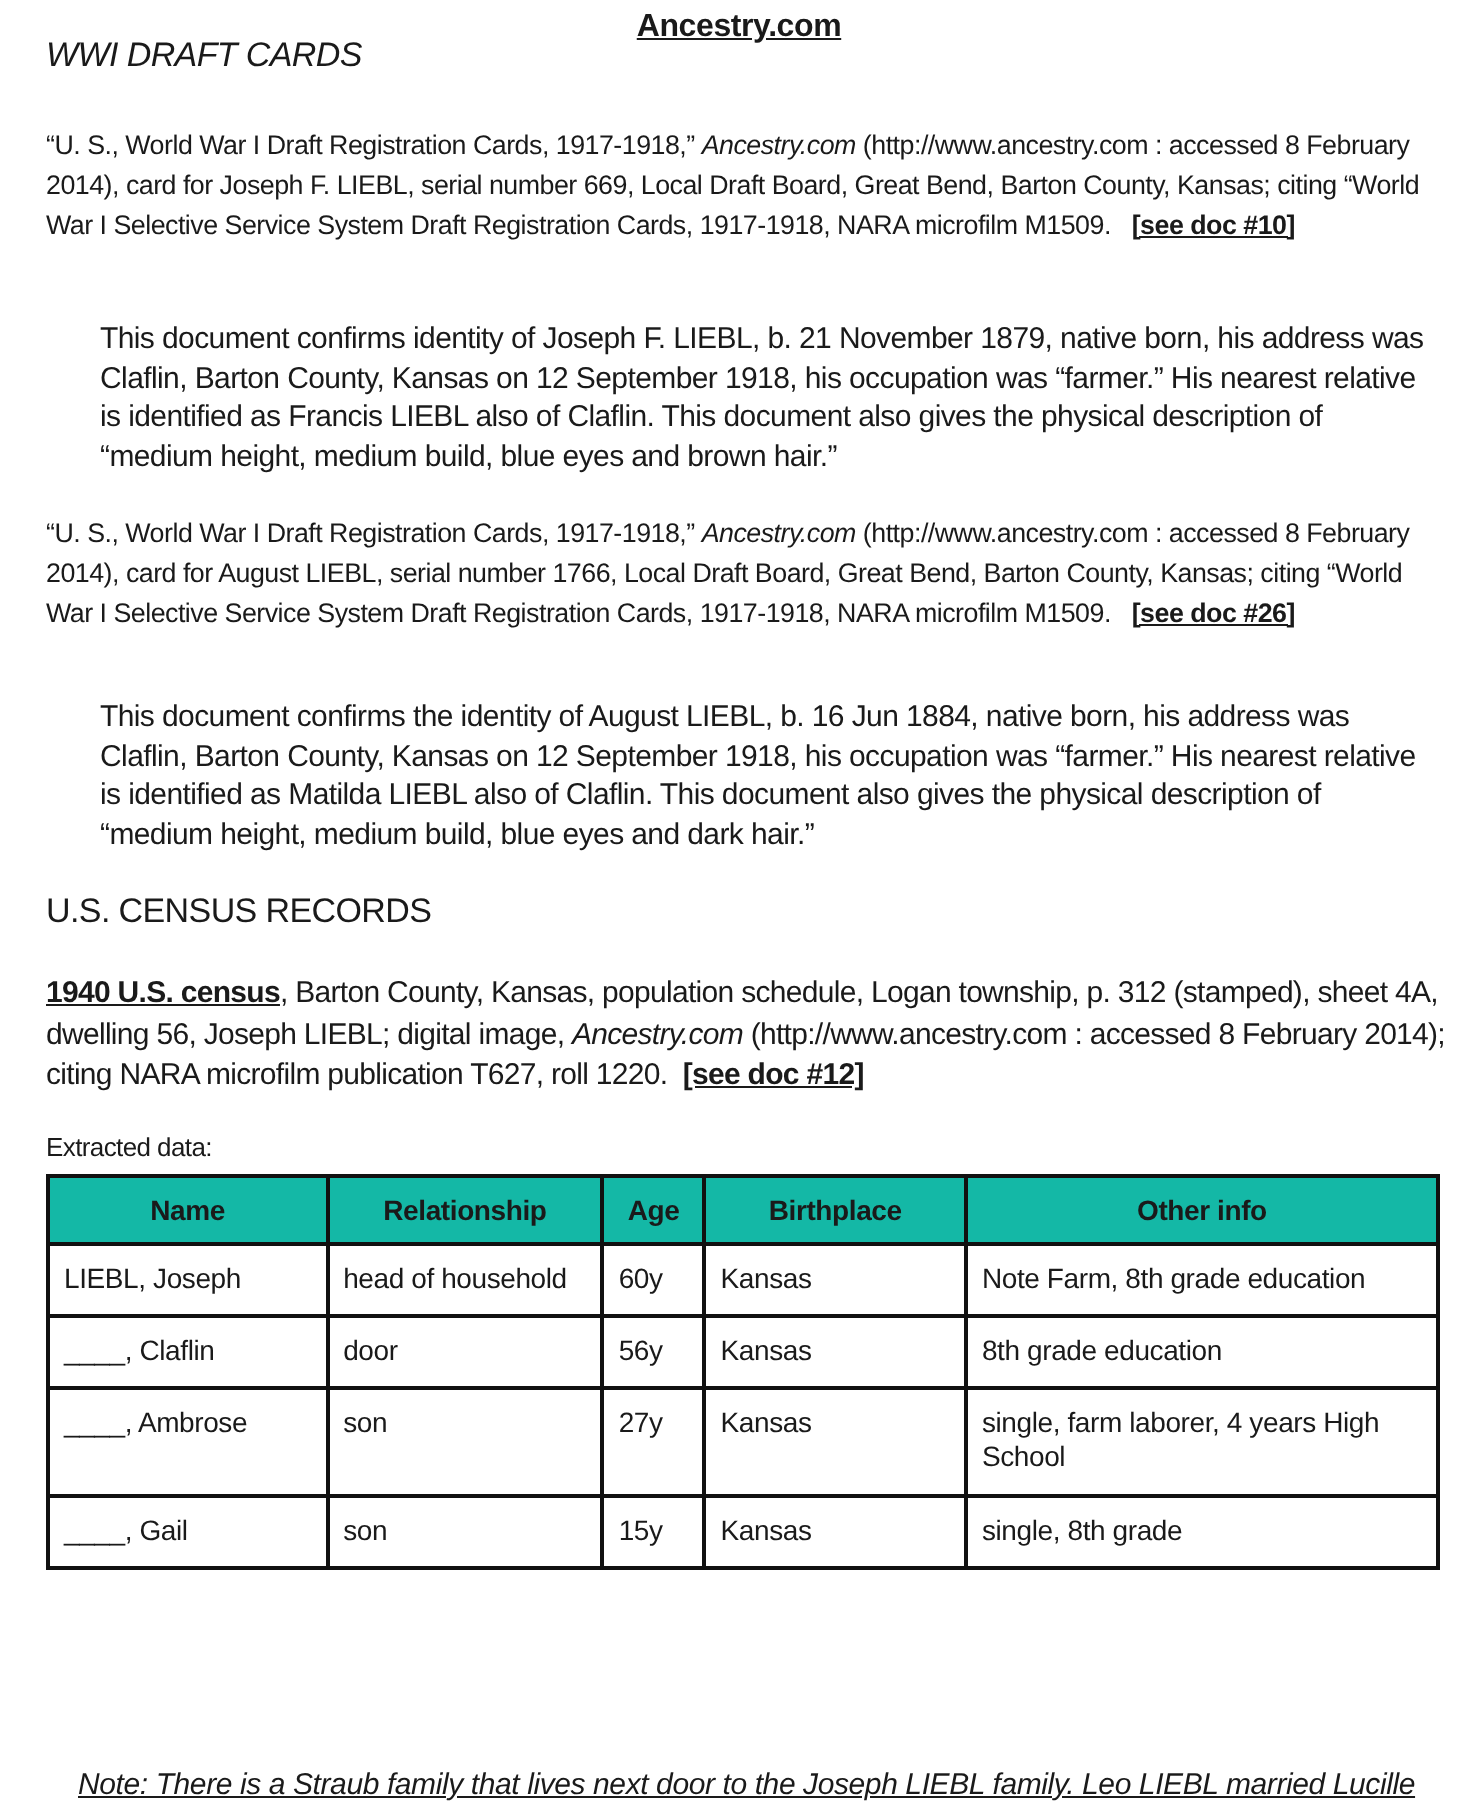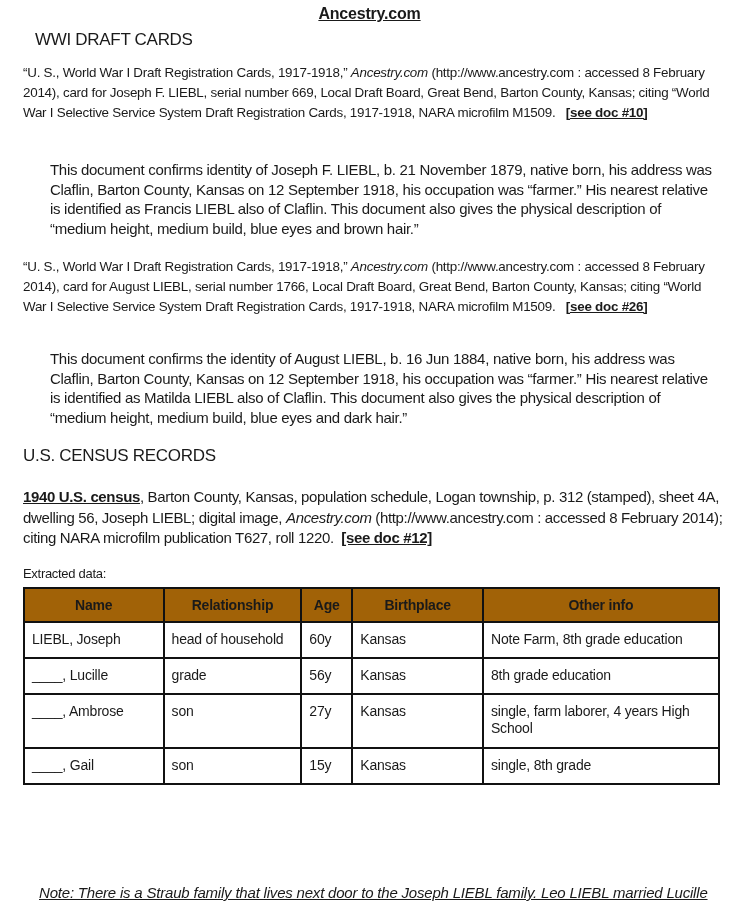--- a/index.html
+++ b/index.html
@@ -32,35 +32,35 @@
   em { font-style: italic; }
   b { font-weight: bold; text-decoration: underline; }
   table.census {
     position: absolute; left: 23px; top: 587px; width: 697px;
     border-collapse: collapse; font-size: 14px; letter-spacing: -0.2px;
   }
   table.census th, table.census td {
     border: 2px solid #111; padding: 0 7px; vertical-align: top; text-align: left;
   }
   table.census th {
-    background: #a16207; font-weight: bold; text-align: center; height: 32px; vertical-align: middle;
+    background: #14b8a6; font-weight: bold; text-align: center; height: 32px; vertical-align: middle;
   }
   table.census td { padding-top: 8px; height: 26px; line-height: 17px; }
   table.census tr.tall td { height: 44px; }
   .note {
     position: absolute; left: 23px; top: 867px; width: 700px; font-size: 15px;
     font-style: italic; line-height: 19.5px; letter-spacing: -0.2px;
   }
 </style>
 </head>
 <body>
 
 <div class="site-title">Ancestry.com</div>
 
-<h2 class="section-heading" style="top:18px;margin:12px;">WWI DRAFT CARDS</h2>
+<h2 class="section-heading" style="top:18px;margin:0;font-style:italic;">WWI DRAFT CARDS</h2>
 
 <p class="citation" style="top:63px;margin:0;"><span>“U. S., World War I Draft Registration Cards, 1917-1918,” </span><em>Ancestry.com</em><span> (http://www.ancestry.com : accessed 8 February 2014), card for Joseph F. LIEBL, serial number 669, Local Draft Board, Great Bend, Barton County, Kansas; citing “World War I Selective Service System Draft Registration Cards, 1917-1918, NARA microfilm M1509.</span>&nbsp;&nbsp;&nbsp;<b>[see doc #10]</b></p>
 
 <p class="summary" style="top:160px;margin:0;">This document confirms identity of Joseph F. LIEBL, b. 21 November 1879, native born, his address was Claflin, Barton County, Kansas on 12 September 1918, his occupation was “farmer.” His nearest relative is identified as Francis LIEBL also of Claflin. This document also gives the physical description of “medium height, medium build, blue eyes and brown hair.”</p>
 
 <p class="citation" style="top:257px;margin:0;"><span>“U. S., World War I Draft Registration Cards, 1917-1918,” </span><em>Ancestry.com</em><span> (http://www.ancestry.com : accessed 8 February 2014), card for August LIEBL, serial number 1766, Local Draft Board, Great Bend, Barton County, Kansas; citing “World War I Selective Service System Draft Registration Cards, 1917-1918, NARA microfilm M1509.</span>&nbsp;&nbsp;&nbsp;<b>[see doc #26]</b></p>
 
 <p class="summary" style="top:349px;margin:0;">This document confirms the identity of August LIEBL, b. 16 Jun 1884, native born, his address was Claflin, Barton County, Kansas on 12 September 1918, his occupation was “farmer.” His nearest relative is identified as Matilda LIEBL also of Claflin. This document also gives the physical description of “medium height, medium build, blue eyes and dark hair.”</p>
 
 <h2 class="section-heading" style="top:446px;margin:0;">U.S. CENSUS RECORDS</h2>
@@ -88,22 +88,22 @@
   </thead>
   <tbody>
     <tr>
       <td>LIEBL, Joseph</td>
       <td>head of household</td>
       <td>60y</td>
       <td>Kansas</td>
       <td>Note Farm, 8th grade education</td>
     </tr>
     <tr>
-      <td>____, Lucille</td>
-      <td>grade</td>
+      <td>____, Claflin</td>
+      <td>door</td>
       <td>56y</td>
       <td>Kansas</td>
       <td>8th grade education</td>
     </tr>
     <tr class="tall">
       <td>____, Ambrose</td>
       <td>son</td>
       <td>27y</td>
       <td>Kansas</td>
       <td>single, farm laborer, 4 years High School</td>

